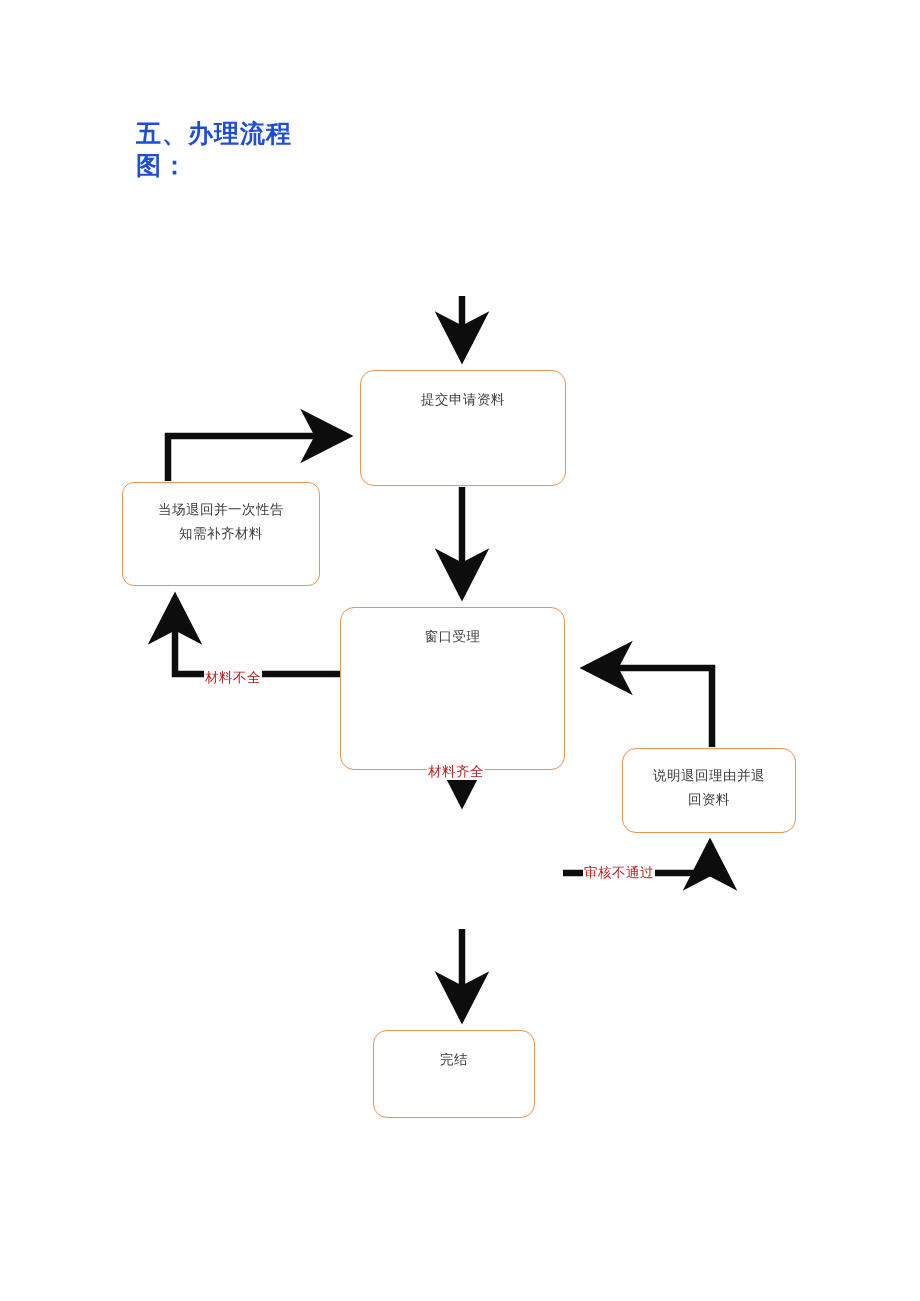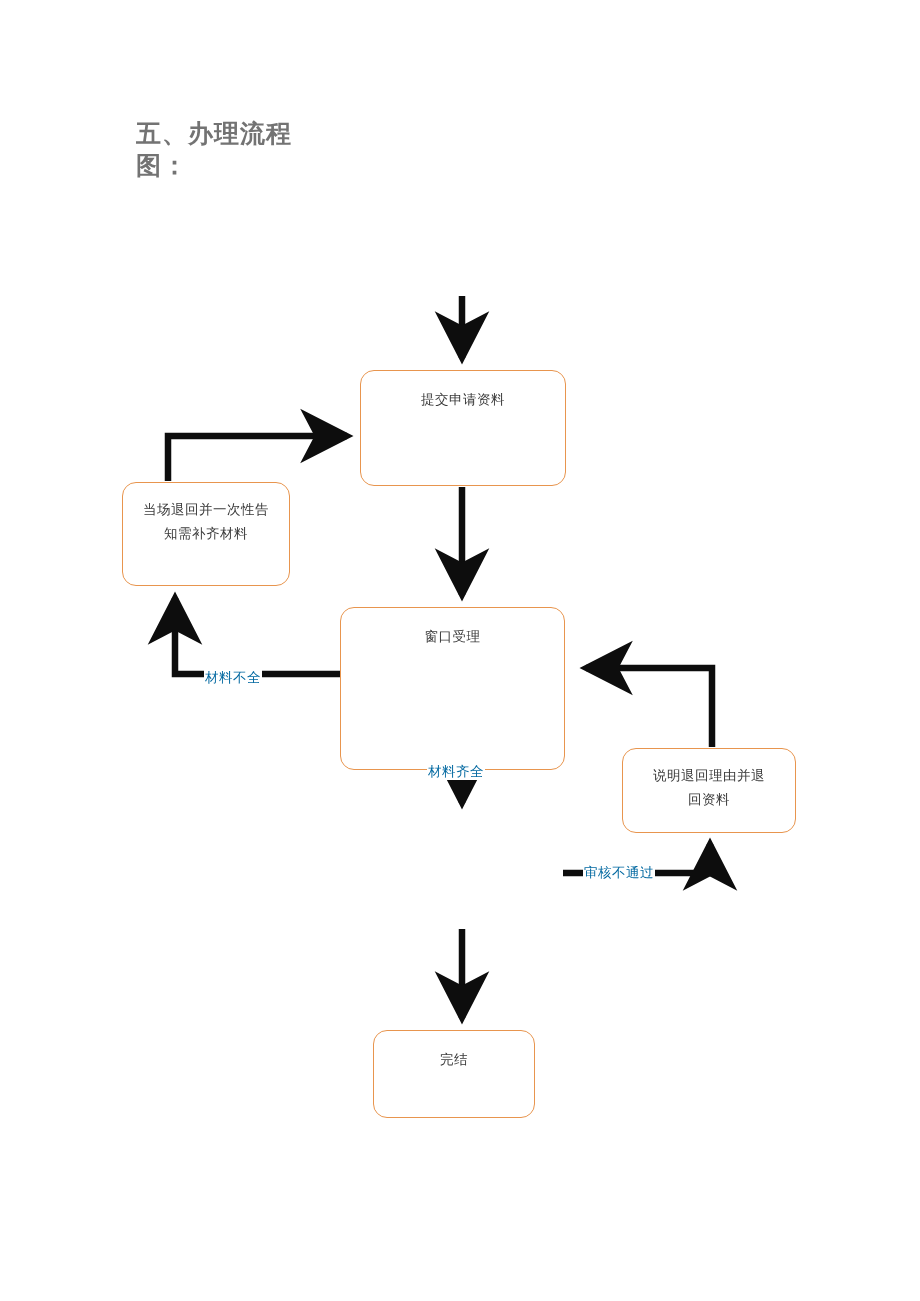--- a/index.html
+++ b/index.html
@@ -21,21 +21,21 @@
   
   #heading {
     position: absolute;
     left: 136px;
     top: 118px;
     width: 320px;
     font-family: "DejaVu Serif", "Liberation Serif", serif;
     font-weight: bold;
     font-size: 25px;
     line-height: 32px;
-    color: #737373;
+    color: #1d4ed8;
     letter-spacing: 1px;
   }
   #heading .ln { display: block; white-space: pre; }
 
   
   #flow-canvas {
     position: absolute;
     left: 0;
     top: 0;
     width: 920px;
@@ -76,21 +76,21 @@
     white-space: pre-line;
   }
   .node.two-line .node-label { top: 14px; }
 
   
   .edge-label {
     position: absolute;
     font-family: "DejaVu Serif", "Liberation Serif", serif;
     font-size: 13.5px;
     line-height: 18px;
-    color: #0369a1;
+    color: #b91c1c;
     letter-spacing: 0.5px;
     background: #ffffff;
     white-space: nowrap;
     z-index: 4;
     padding: 0 1px;
   }
 </style>
 </head>
 <body>
 
@@ -128,21 +128,21 @@
 
         <path d="M462,929 L462,1018" marker-end="url(#arrowhead)"></path>
       </g>
     </svg>
 
 
     <div class="node" style="left:360px; top:370px; width:206px; height:116px;padding-left:45px;">
       <div class="node-label">提交申请资料</div>
     </div>
 
-    <div class="node two-line" style="left:122px; top:482px; width:168px; height:104px;">
+    <div class="node two-line" style="left:122px; top:482px; width:198px; height:104px;border-radius:12px;">
       <div class="node-label">当场退回并一次性告
 知需补齐材料</div>
     </div>
 
     <div class="node" style="left:340px; top:607px; width:225px; height:163px;">
       <div class="node-label">窗口受理</div>
     </div>
 
     <div class="node two-line" style="left:622px; top:748px; width:174px; height:85px;">
       <div class="node-label">说明退回理由并退

